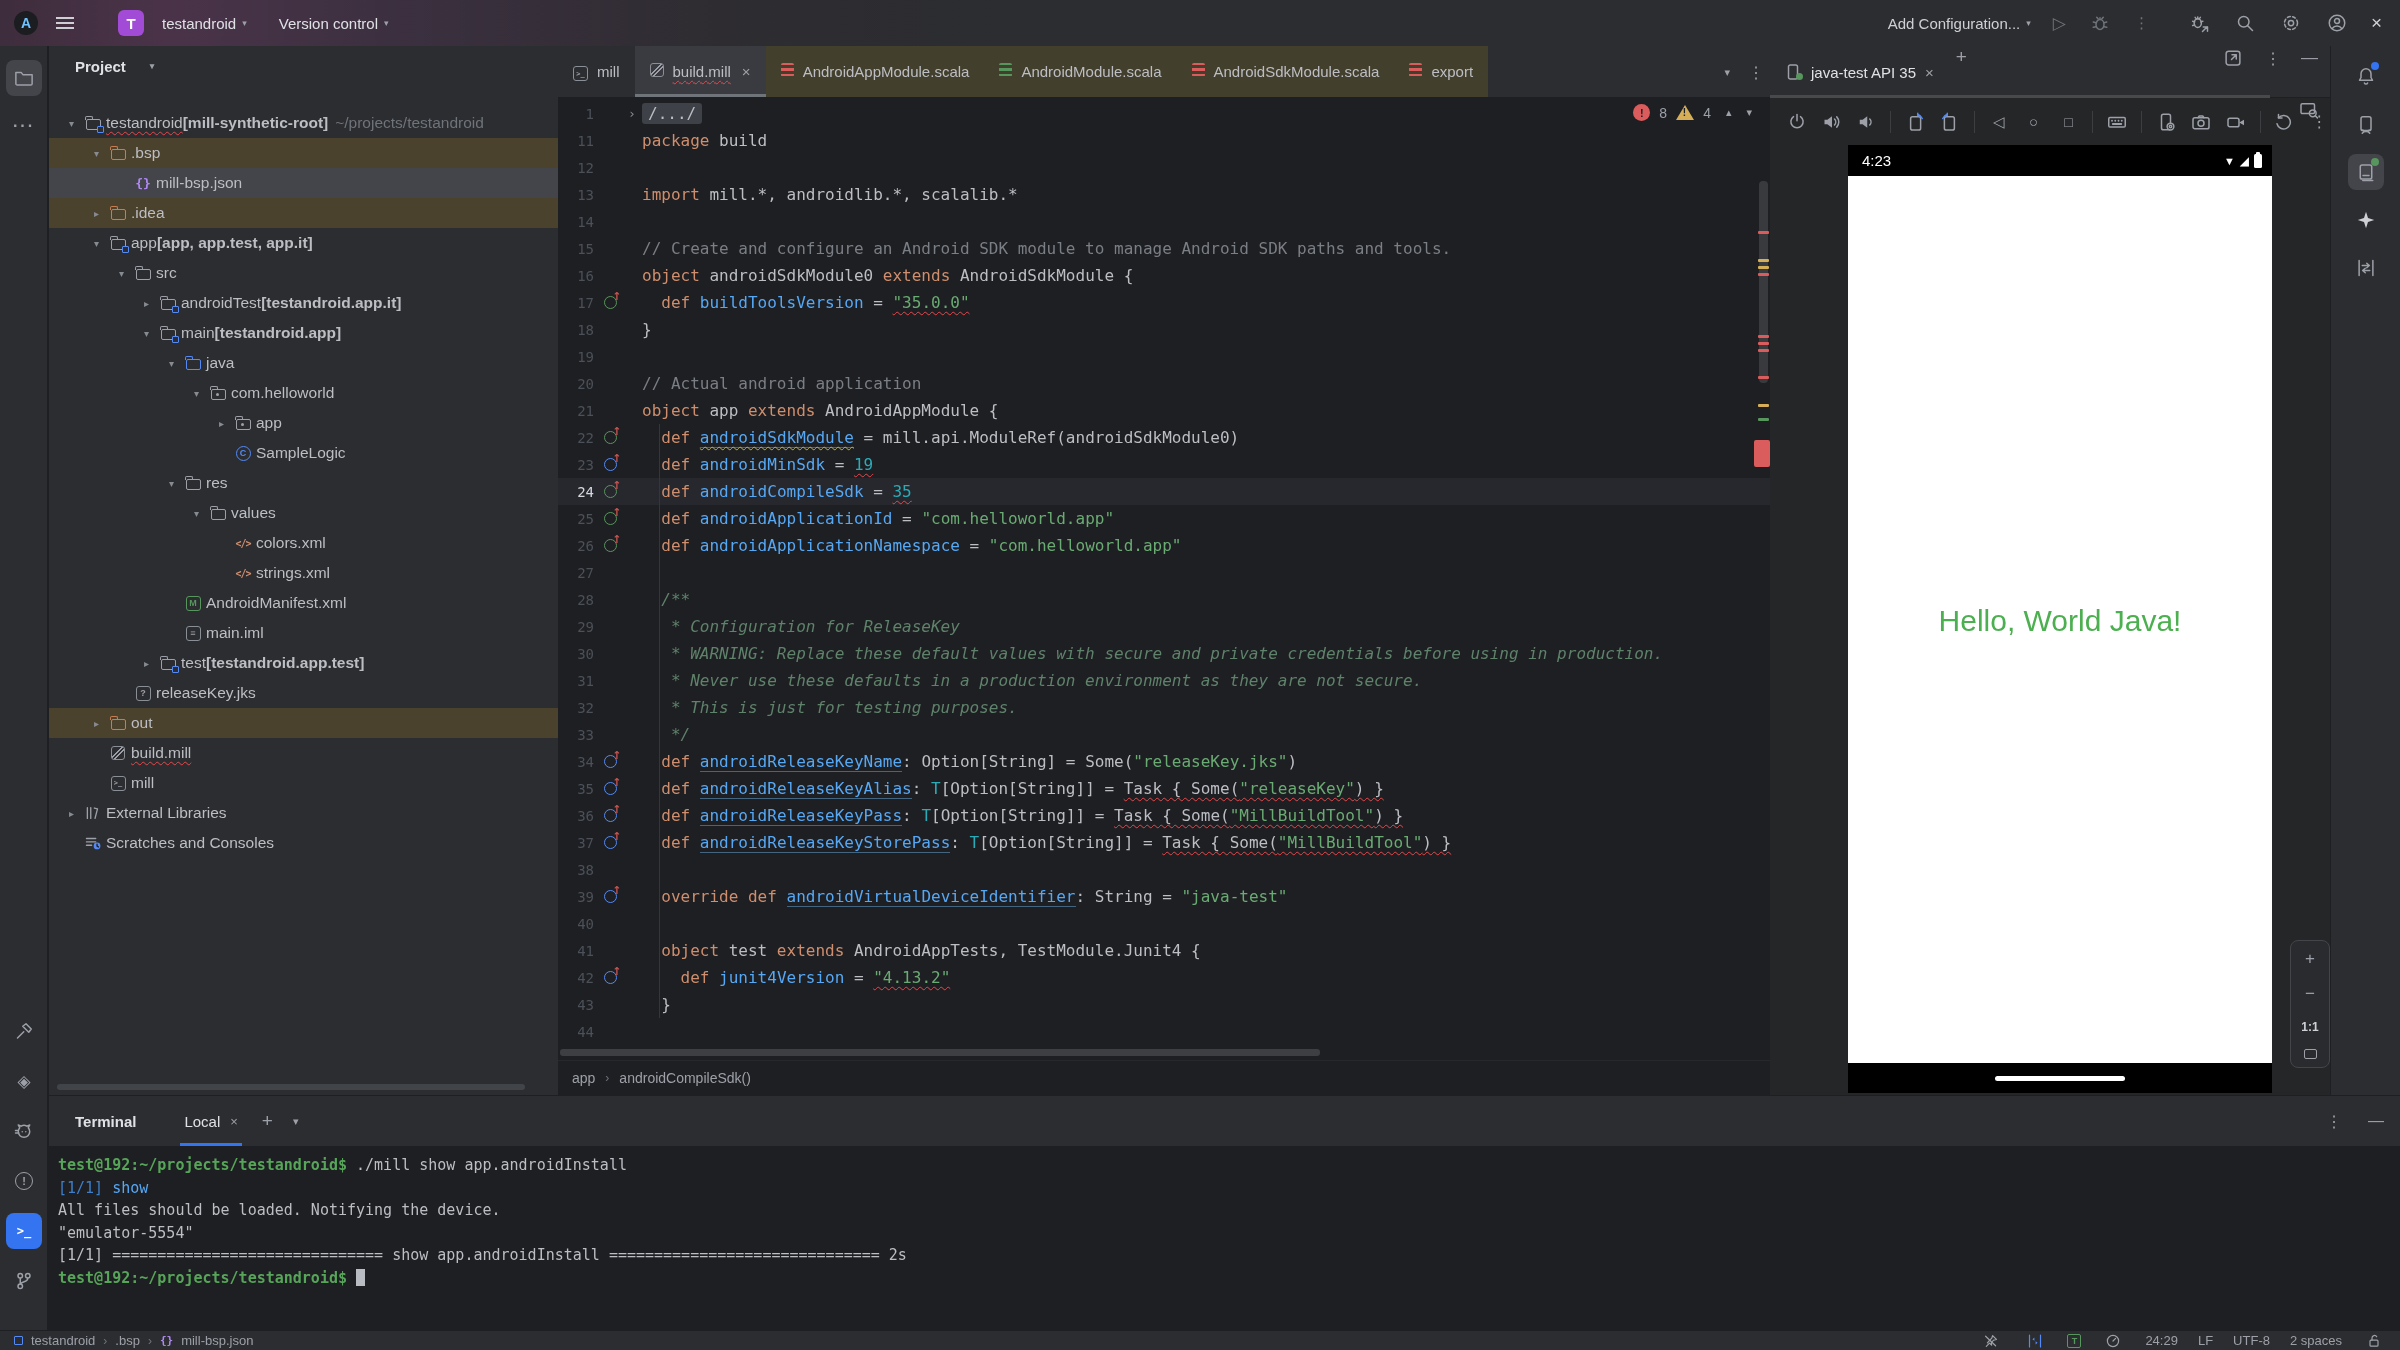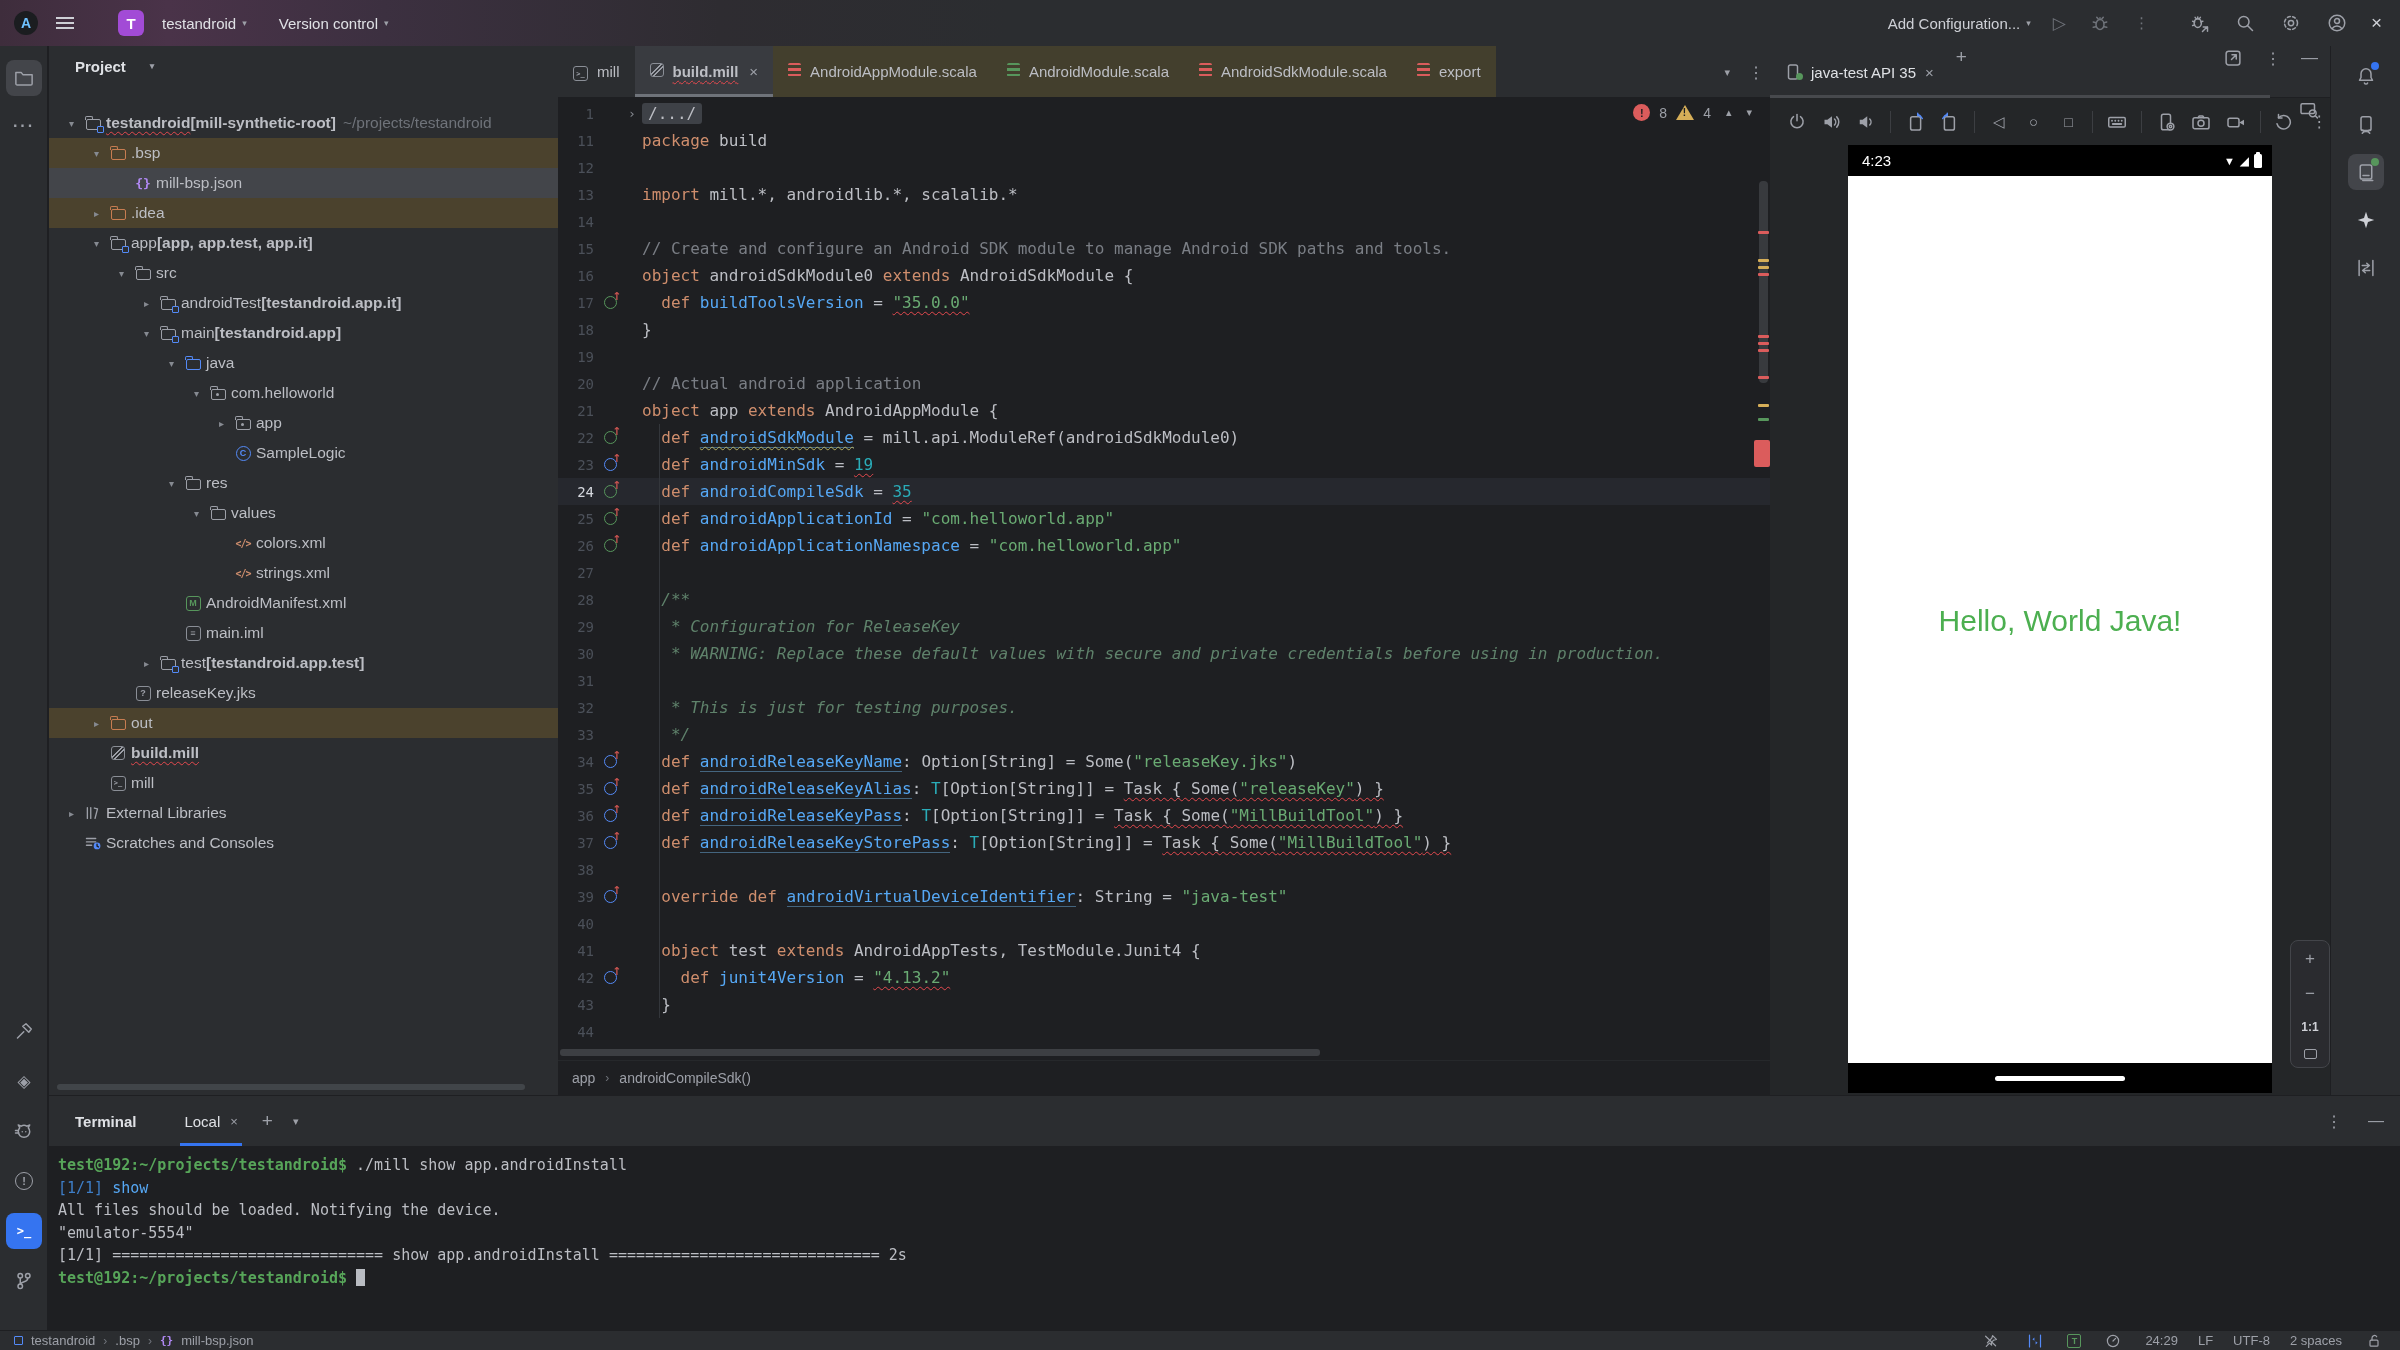--- a/index.html
+++ b/index.html
@@ -41,21 +41,21 @@
   .pp-header { height:40px; display:flex; align-items:center; gap:24px; padding-left:26px; color:#DFE1E5; font-size:15px; font-weight:bold; }
   #tree { position:absolute; left:0; top:62px; width:509px; }
   .trow { height:30px; display:flex; align-items:center; font-size:15.5px; color:#BCBEC4; white-space:nowrap; }
   .trow.sel { background:#43454A; }
   .trow.exc { background:#4B422D; }
   .chev { width:21px; display:inline-block; text-align:center; color:#868A91; font-size:10px; flex:none; }
   .tree-ico { width:22px; display:inline-flex; justify-content:center; align-items:center; flex:none; }
   .tlabel { margin-left:2px; }
   .tbold { font-weight:bold; }
   .tsuffix { color:#6F737A; margin-left:7px; }
-  .squig { text-decoration:underline; text-decoration-style:wavy; text-decoration-color:#E3494E; text-decoration-thickness:1px; text-underline-offset:3px;font-weight:bold; }
+  .squig { text-decoration:underline; text-decoration-style:wavy; text-decoration-color:#E3494E; text-decoration-thickness:1px; text-underline-offset:3px; }
   .pp-hscroll { position:absolute; left:8px; top:1038px; width:468px; height:6px; background:#4A4D51; border-radius:3px; opacity:.75; }
 
   
   .fold-ico { position:relative; display:inline-block; width:15px; height:11px; color:#9DA0A8; border:1.5px solid currentColor; border-radius:2px; margin-top:3px; }
   .fold-ico::before { content:""; position:absolute; top:-4.5px; left:-1.5px; width:6px; height:3px; border:1.5px solid currentColor; border-bottom:none; border-radius:2px 2px 0 0; }
   .fold-ico.fe { color:#C77D51; }
   .fold-ico.fs { color:#548AF7; }
   .fold-ico.fm::after { content:""; position:absolute; right:-4px; bottom:-4px; width:5px; height:5px; background:#2b2d30; border:1.5px solid #548AF7; border-radius:1px; }
   .fold-ico.fp::after { content:""; position:absolute; left:4px; top:2.5px; width:3px; height:3px; background:currentColor; border-radius:50%; }
   .box-ico { display:inline-flex; align-items:center; justify-content:center; width:15px; height:15px; border:1.5px solid #8A8E96; border-radius:3px; font-size:9px; color:#9DA0A8; font-weight:bold; }
@@ -538,21 +538,21 @@
         <div class="crow"><span class="lnum">21</span><span class="lico"></span><span class="lfold"></span><span class="ltext"><span class="kw">object</span><span> app </span><span class="kw">extends</span><span> AndroidAppModule {</span></span></div>
         <div class="crow"><span class="lnum">22</span><span class="lico"><span class="gico g"><span class="garr">↑</span></span></span><span class="lfold"></span><span class="ltext"><span>  </span><span class="kw">def</span><span> </span><span class="fn ul sqw">androidSdkModule</span><span> = mill.api.ModuleRef(androidSdkModule0)</span></span></div>
         <div class="crow"><span class="lnum">23</span><span class="lico"><span class="gico b"><span class="garr">↑</span></span></span><span class="lfold"></span><span class="ltext"><span>  </span><span class="kw">def</span><span> </span><span class="fn">androidMinSdk</span><span> = </span><span class="nm sqe">19</span></span></div>
         <div class="crow cur"><span class="lnum">24</span><span class="lico"><span class="gico g"><span class="garr">↑</span></span></span><span class="lfold"></span><span class="ltext"><span>  </span><span class="kw">def</span><span> </span><span class="fn">androidCompileSdk</span><span> = </span><span class="nm sqe">35</span></span></div>
         <div class="crow"><span class="lnum">25</span><span class="lico"><span class="gico g"><span class="garr">↑</span></span></span><span class="lfold"></span><span class="ltext"><span>  </span><span class="kw">def</span><span> </span><span class="fn">androidApplicationId</span><span> = </span><span class="st">"com.helloworld.app"</span></span></div>
         <div class="crow"><span class="lnum">26</span><span class="lico"><span class="gico g"><span class="garr">↑</span></span></span><span class="lfold"></span><span class="ltext"><span>  </span><span class="kw">def</span><span> </span><span class="fn">androidApplicationNamespace</span><span> = </span><span class="st">"com.helloworld.app"</span></span></div>
         <div class="crow"><span class="lnum">27</span><span class="lico"></span><span class="lfold"></span><span class="ltext"></span></div>
         <div class="crow"><span class="lnum">28</span><span class="lico"></span><span class="lfold"></span><span class="ltext"><span class="dc">  /**</span></span></div>
         <div class="crow"><span class="lnum">29</span><span class="lico"></span><span class="lfold"></span><span class="ltext"><span class="dc">   * Configuration for ReleaseKey</span></span></div>
         <div class="crow"><span class="lnum">30</span><span class="lico"></span><span class="lfold"></span><span class="ltext"><span class="dc">   * WARNING: Replace these default values with secure and private credentials before using in production.</span></span></div>
-        <div class="crow"><span class="lnum">31</span><span class="lico"></span><span class="lfold"></span></div>
+        <div class="crow"><span class="lnum">31</span><span class="lico"></span><span class="lfold"></span><span class="ltext"><span class="dc">   * Never use these defaults in a production environment as they are not secure.</span></span></div>
         <div class="crow"><span class="lnum">32</span><span class="lico"></span><span class="lfold"></span><span class="ltext"><span class="dc">   * This is just for testing purposes.</span></span></div>
         <div class="crow"><span class="lnum">33</span><span class="lico"></span><span class="lfold"></span><span class="ltext"><span class="dc">   */</span></span></div>
         <div class="crow"><span class="lnum">34</span><span class="lico"><span class="gico b"><span class="garr">↑</span></span></span><span class="lfold"></span><span class="ltext"><span>  </span><span class="kw">def</span><span> </span><span class="fn ul">androidReleaseKeyName</span><span>: Option[String] = Some(</span><span class="st">"releaseKey.jks"</span><span>)</span></span></div>
         <div class="crow"><span class="lnum">35</span><span class="lico"><span class="gico b"><span class="garr">↑</span></span></span><span class="lfold"></span><span class="ltext"><span>  </span><span class="kw">def</span><span> </span><span class="fn ul">androidReleaseKeyAlias</span><span>: </span><span class="nm">T</span><span>[Option[String]] = </span><span class="sqe">Task { Some(</span><span class="st sqe">"releaseKey"</span><span class="sqe">) }</span></span></div>
         <div class="crow"><span class="lnum">36</span><span class="lico"><span class="gico b"><span class="garr">↑</span></span></span><span class="lfold"></span><span class="ltext"><span>  </span><span class="kw">def</span><span> </span><span class="fn ul">androidReleaseKeyPass</span><span>: </span><span class="nm">T</span><span>[Option[String]] = </span><span class="sqe">Task { Some(</span><span class="st sqe">"MillBuildTool"</span><span class="sqe">) }</span></span></div>
         <div class="crow"><span class="lnum">37</span><span class="lico"><span class="gico b"><span class="garr">↑</span></span></span><span class="lfold"></span><span class="ltext"><span>  </span><span class="kw">def</span><span> </span><span class="fn ul">androidReleaseKeyStorePass</span><span>: </span><span class="nm">T</span><span>[Option[String]] = </span><span class="sqe">Task { Some(</span><span class="st sqe">"MillBuildTool"</span><span class="sqe">) }</span></span></div>
         <div class="crow"><span class="lnum">38</span><span class="lico"></span><span class="lfold"></span><span class="ltext"></span></div>
         <div class="crow"><span class="lnum">39</span><span class="lico"><span class="gico b"><span class="garr">↑</span></span></span><span class="lfold"></span><span class="ltext"><span>  </span><span class="kw">override</span><span> </span><span class="kw">def</span><span> </span><span class="fn ul">androidVirtualDeviceIdentifier</span><span>: String = </span><span class="st">"java-test"</span></span></div>
         <div class="crow"><span class="lnum">40</span><span class="lico"></span><span class="lfold"></span><span class="ltext"></span></div>
         <div class="crow"><span class="lnum">41</span><span class="lico"></span><span class="lfold"></span><span class="ltext"><span>  </span><span class="kw">object</span><span> test </span><span class="kw">extends</span><span> AndroidAppTests, TestModule.Junit4 {</span></span></div>

